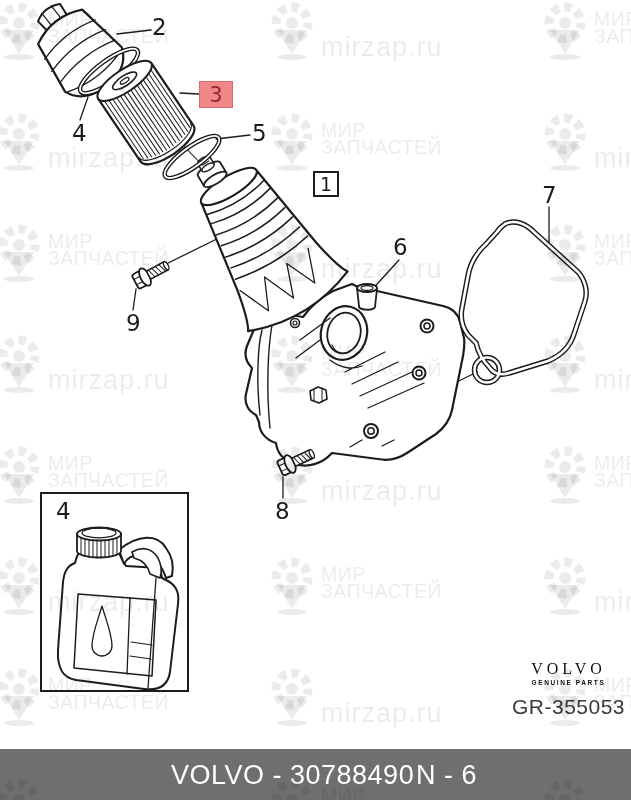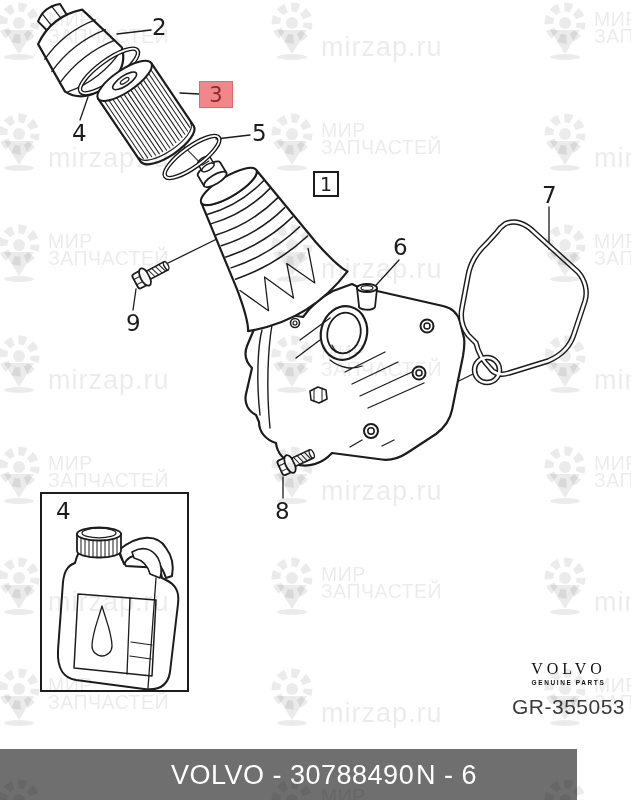--- a/index.html
+++ b/index.html
@@ -30,21 +30,21 @@
            border:2.5px solid var(--line);z-index:4;background:transparent;}
 
   
   .brand{position:absolute;left:506px;top:660px;width:125px;text-align:center;z-index:5;}
   .brand-logo{font-family:"Liberation Serif",serif;font-weight:normal;font-size:16px;
            letter-spacing:4px;color:#111;}
   .brand-tagline{font-size:6.5px;font-weight:bold;letter-spacing:1.6px;color:#111;margin-top:1px;}
   .brand-code{font-size:21px;color:#3b3b3b;margin-top:9px;letter-spacing:0.5px;text-align:center;}
 
   
-  .footer{position:absolute;left:0;top:749px;width:577px;height:51px;background:var(--footer-bg);z-index:10;}
+  .footer{position:absolute;left:0;top:749px;width:631px;height:51px;background:var(--footer-bg);z-index:10;}
   .footer span{position:absolute;color:#fff;font-size:27px;letter-spacing:0.5px;top:11px;}
   .footer .f-part{left:171px;}
   .footer .f-note{left:416px;}
 
   
   .wm-layer{position:absolute;left:0;top:0;width:631px;height:672px;z-index:30;pointer-events:none;border-radius:7px;}
   .wm{position:absolute;display:flex;color:var(--watermark);}
   .wm svg{flex:0 0 auto;}
   .wm-site{margin:30px 14px 0 7px;font-size:27px;font-weight:500;letter-spacing:1px;white-space:nowrap;}
   .wm-brand{margin:9px 0 0 7px;font-size:19.5px;font-weight:500;line-height:17px;

